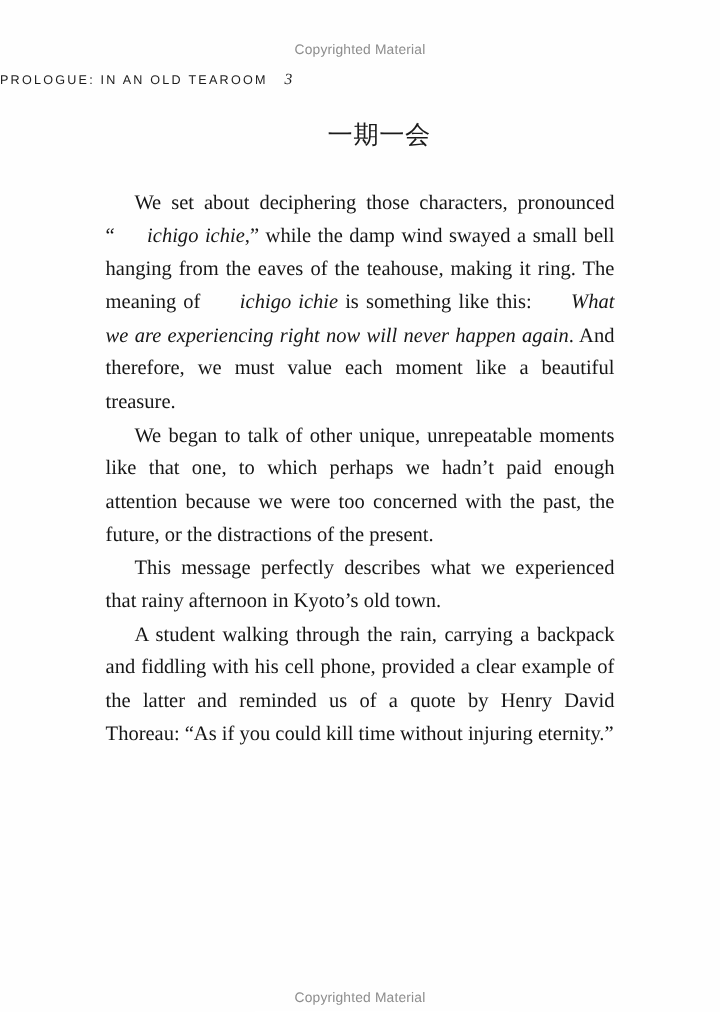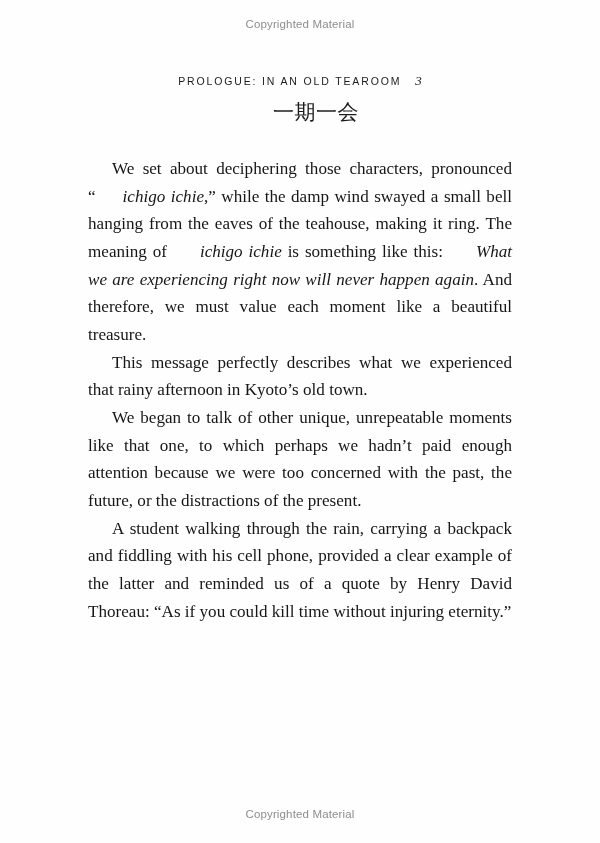--- a/index.html
+++ b/index.html
@@ -26,31 +26,32 @@
   .watermark {
     position: absolute;
     left: 0;
     width: 600px;
     text-align: center;
     font-family: "Liberation Sans", "DejaVu Sans", sans-serif;
     font-size: 11.5px;
     color: #8d8d8d;
     letter-spacing: 0.15px;
     font-weight: 400;
+    margin-top: 18px;
   }
   .watermark-top { top: 18px; }
   .watermark-bottom { top: 808px; }
 
   
   .running-head {
     position: absolute;
-    top: 71px;
+    top: 57px;
     left: 0;
     width: 600px;
-    text-align: center;
+    text-align: left;
     white-space: nowrap;
   }
   .running-head-title {
     font-family: "Liberation Sans", "DejaVu Sans", sans-serif;
     font-size: 10.5px;
     letter-spacing: 1.85px;
     color: #1b1b1b;
     font-weight: 400;
   }
   .running-head-folio {
@@ -106,20 +107,20 @@
   <div class="watermark watermark-top">Copyrighted Material</div>
 
   <div class="running-head">
     <span class="running-head-title">PROLOGUE: IN AN OLD TEAROOM</span><span class="running-head-folio">3</span>
   </div>
 
   <div class="kanji-heading">一期一会</div>
 
   <div class="body-text">
       <p><span>We set about deciphering those characters, pronounced “</span><em>ichigo ichie</em><span>,” while the damp wind swayed a small bell hanging from the eaves of the teahouse, making it ring. The meaning of </span><em>ichigo ichie</em><span> is something like this: </span><em>What we are experiencing right now will never happen again</em><span>. And therefore, we must value each moment like a beautiful treasure.</span></p>
+      <p><span>We began to talk of other unique, unrepeatable moments like that one, to which perhaps we hadn’t paid enough attention because we were too concerned with the past, the future, or the distractions of the present.</span></p>
       <p><span>This message perfectly describes what we experienced that rainy afternoon in Kyoto’s old town.</span></p>
-      <p><span>We began to talk of other unique, unrepeatable moments like that one, to which perhaps we hadn’t paid enough attention because we were too concerned with the past, the future, or the distractions of the present.</span></p>
       <p><span>A student walking through the rain, carrying a backpack and fiddling with his cell phone, provided a clear example of the latter and reminded us of a quote by Henry David Thoreau: “As if you could kill time without injuring eternity.”</span></p>
     </div>
 
   <div class="watermark watermark-bottom">Copyrighted Material</div>
 
 </div>
 
 </body></html>

